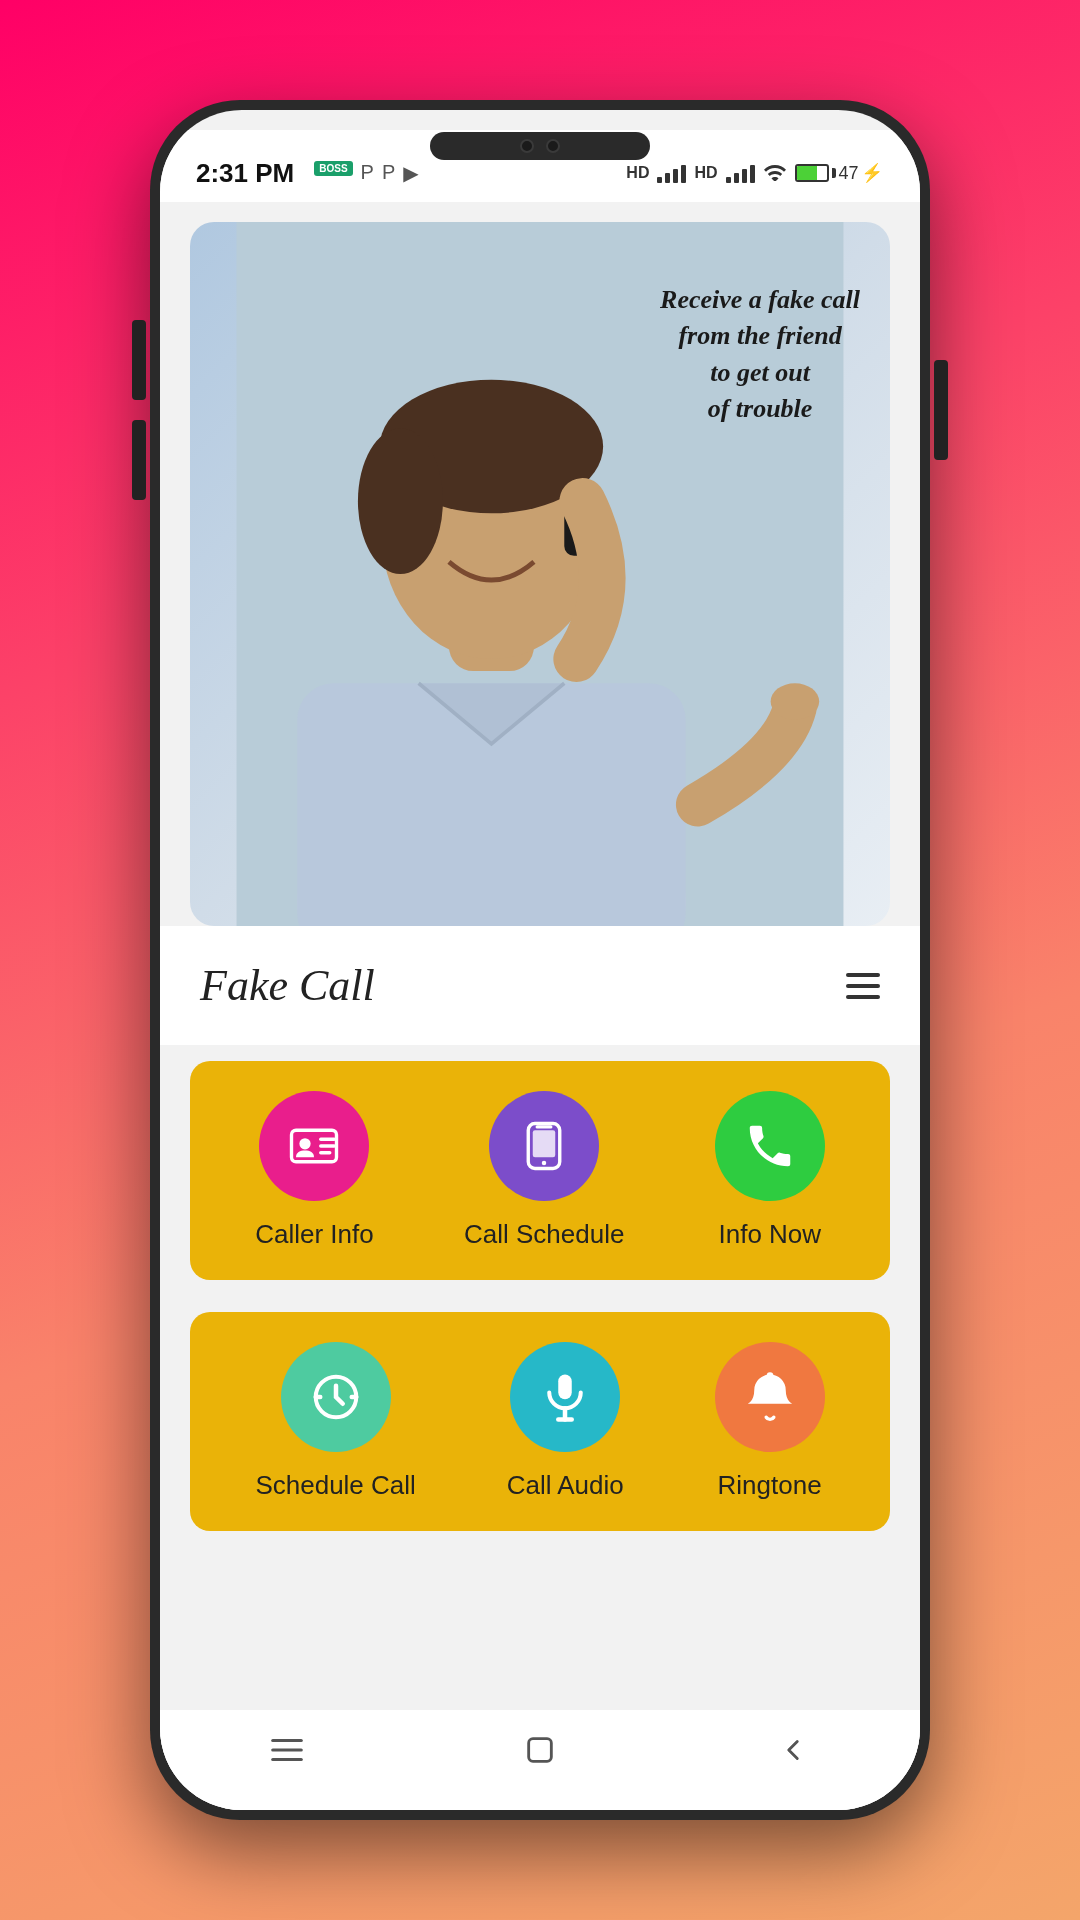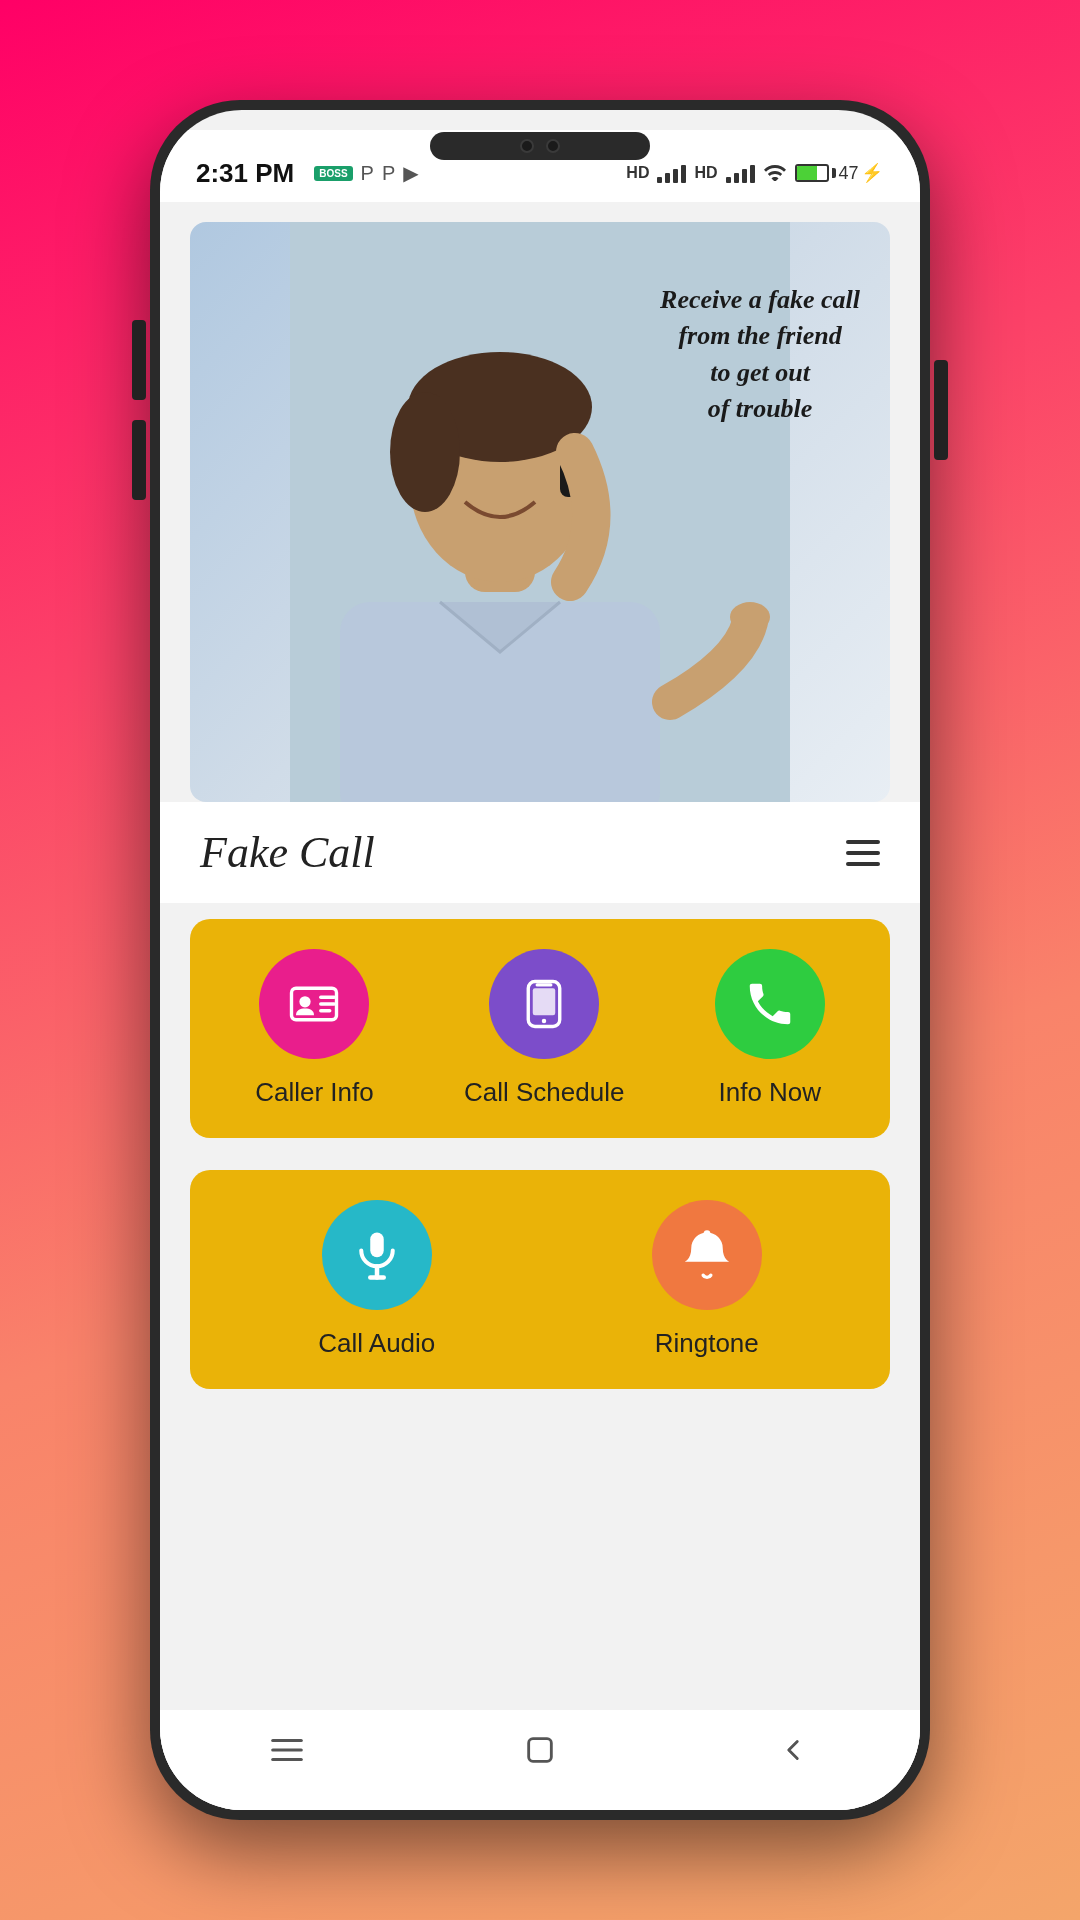--- a/index.html
+++ b/index.html
@@ -83,21 +83,21 @@
     }
 
     .status-time {
       font-size: 26px;
       font-weight: 700;
       color: #111;
     }
 
     .status-icons-left {
       display: flex;
-      align-items: center;
+      align-items: flex-start;
       gap: 8px;
       margin-left: 10px;
     }
 
     .status-icon-badge {
       background: #1a9f6a;
       color: white;
       font-size: 10px;
       padding: 2px 5px;
       border-radius: 3px;
@@ -145,22 +145,22 @@
       flex: 1;
       background: #f2f2f2;
       display: flex;
       flex-direction: column;
       overflow: hidden;
     }
 
     
     .hero-image {
       margin: 20px 30px 0 30px;
-      border-radius: 16px;
-      height: 580px;
+      border-radius: 24px;
+      height: 704px;
       background: linear-gradient(135deg, #b0c8e0 0%, #d0dce8 50%, #e8eef4 100%);
       position: relative;
       overflow: hidden;
       flex-shrink: 0;
     }
 
     .hero-text {
       position: absolute;
       top: 60px;
       right: 30px;
@@ -172,21 +172,21 @@
       font-style: italic;
       font-family: Georgia, serif;
     }
 
     
     .app-title-bar {
       background: white;
       display: flex;
       align-items: center;
       justify-content: space-between;
-      padding: 25px 40px;
+      padding: 34px 40px;
       flex-shrink: 0;
     }
 
     .app-title {
       font-size: 44px;
       font-family: 'Segoe Script', 'Brush Script MT', cursive;
       color: #222;
       font-style: italic;
     }
 
@@ -428,20 +428,31 @@
               <path d="M6.6 10.8c1.4 2.8 3.8 5.1 6.6 6.6l2.2-2.2c.3-.3.7-.4 1-.2 1.1.4 2.3.6 3.6.6.6 0 1 .4 1 1V20c0 .6-.4 1-1 1C10.6 21 3 13.4 3 4c0-.6.4-1 1-1h3.5c.6 0 1 .4 1 1 0 1.3.2 2.5.6 3.6.1.3 0 .7-.2 1L6.6 10.8z" fill="white"></path>
             </svg>
           </div>
           <span class="menu-label">Info Now</span>
         </div>
 
       </div>
 
       <div class="menu-card">
 
+        <div class="menu-item">
+          <div class="menu-icon-circle bg-teal-green">
+            <svg viewBox="0 0 24 24" xmlns="http://www.w3.org/2000/svg">
+              <circle cx="12" cy="12" r="9" stroke="white" stroke-width="1.8" fill="none"></circle>
+              <path d="M12 7v5l3 3" stroke="white" stroke-width="2" stroke-linecap="round" fill="none"></path>
+              <line x1="3" y1="12" x2="5" y2="12" stroke="white" stroke-width="2" stroke-linecap="round"></line>
+              <line x1="19" y1="12" x2="21" y2="12" stroke="white" stroke-width="2" stroke-linecap="round"></line>
+            </svg>
+          </div>
+          <span class="menu-label">Schedule Call</span>
+        </div>
 
         <div class="menu-item">
           <div class="menu-icon-circle bg-cyan">
             <svg viewBox="0 0 24 24" xmlns="http://www.w3.org/2000/svg">
               <rect x="9" y="2" width="6" height="11" rx="3" fill="white"></rect>
               <path d="M5 10a7 7 0 0 0 14 0" stroke="white" stroke-width="1.8" fill="none" stroke-linecap="round"></path>
               <line x1="12" y1="17" x2="12" y2="22" stroke="white" stroke-width="2" stroke-linecap="round"></line>
               <line x1="9" y1="22" x2="15" y2="22" stroke="white" stroke-width="2" stroke-linecap="round"></line>
             </svg>
           </div>

